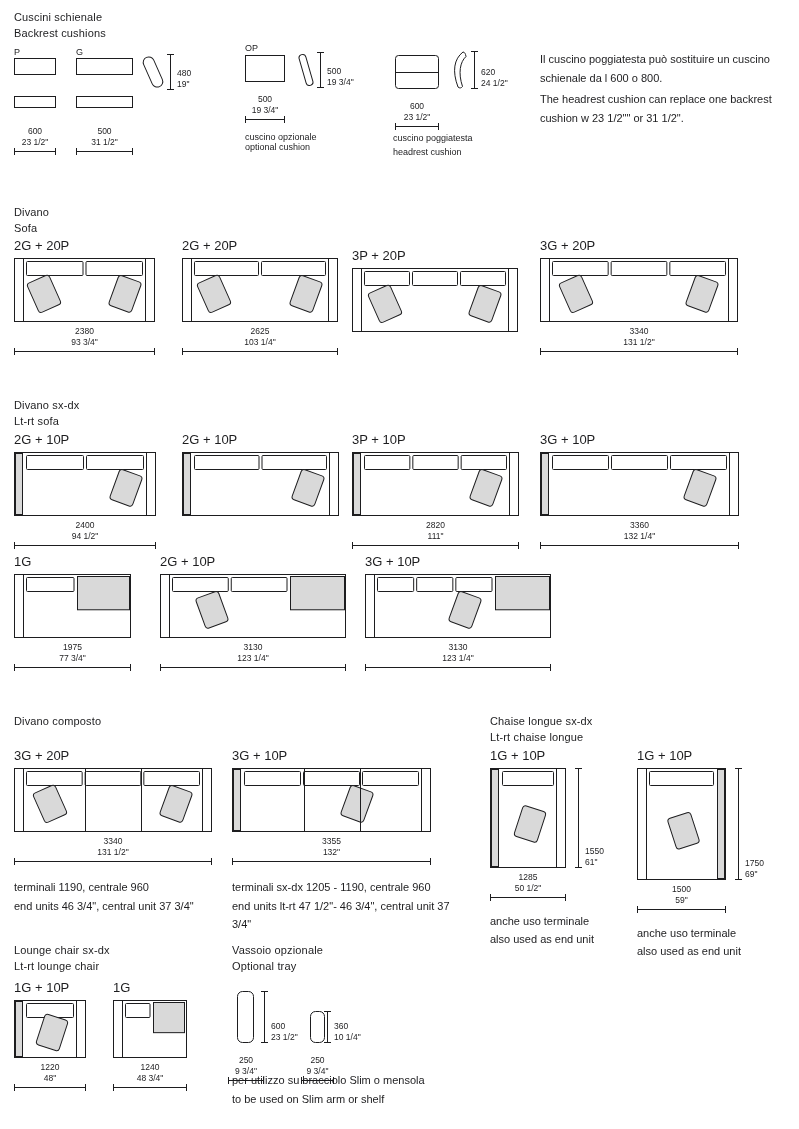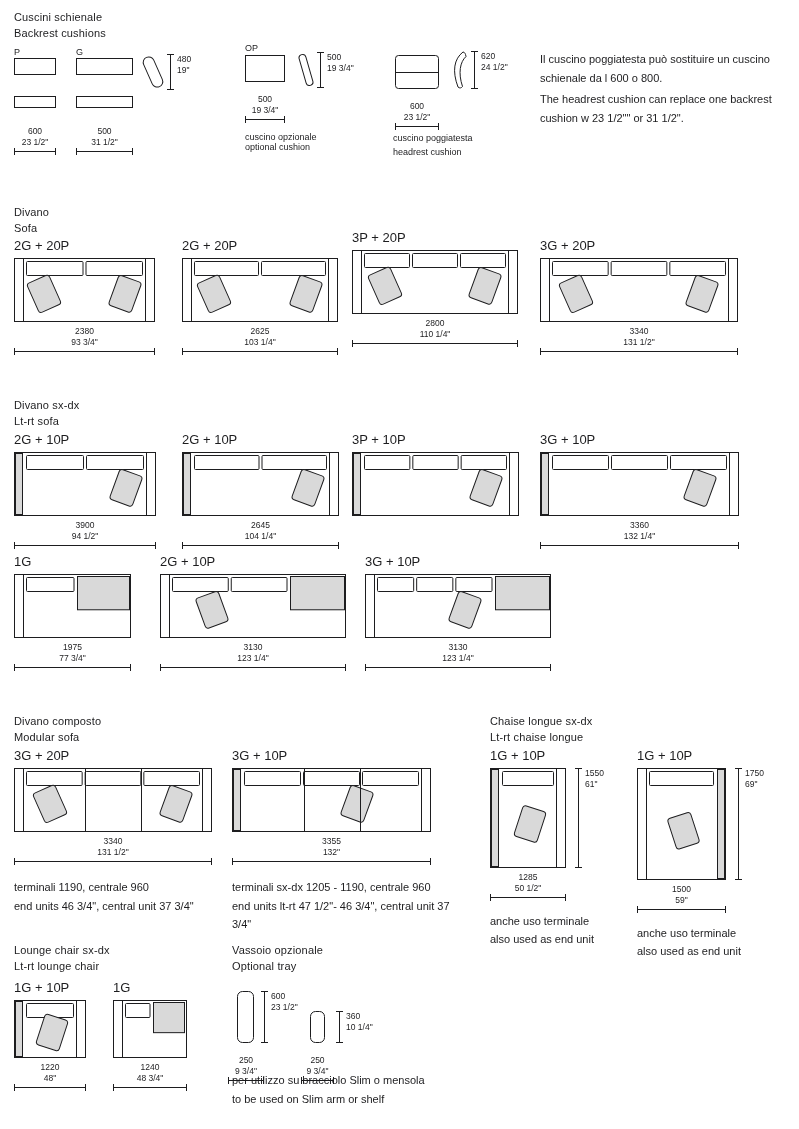--- a/index.html
+++ b/index.html
@@ -14,21 +14,21 @@
   .note{font-size:11px;line-height:1.7}
   .rectbox{border:1px solid #1d1d1f;background:#fff}
   .item{position:absolute}
   .dlabel{font-size:13px;margin-bottom:4px;line-height:1.2}
   .diagram{line-height:0;font-size:0}
   .dimh{font-size:8.5px;text-align:center;line-height:1.3;margin-top:4px}
   .dimh .dline{position:relative;height:1px;background:#1d1d1f;margin-top:3px}
   .dimh .dline::before,.dimh .dline::after{content:"";position:absolute;top:-3px;width:1px;height:7px;background:#1d1d1f}
   .dimh .dline::before{left:0}
   .dimh .dline::after{right:0}
-  .dimv{display:flex;align-items:flex-start;gap:6px}
+  .dimv{display:flex;align-items:flex-end;gap:6px}
   .vline{position:relative;width:1px;background:#1d1d1f;flex:0 0 1px}
   .vline::before,.vline::after{content:"";position:absolute;left:-3px;width:7px;height:1px;background:#1d1d1f}
   .vline::before{top:0}
   .vline::after{bottom:0}
   .vtext{font-size:8.5px;line-height:1.3}
   .flexrow{display:flex;align-items:flex-start;gap:12px}
 </style>
 </head>
 <body>
 
@@ -158,41 +158,36 @@
             <g transform="translate(124 35.84) rotate(20)">
               <rect x="-12" y="-16" width="24" height="32" fill="#d9d9d9" stroke="#1d1d1f" stroke-width="1" rx="3"></rect>
             </g>
           </svg></div>
       <div class="dimh">
         <div>2625</div>
         <div>103 1/4"</div>
         <div class="dline"></div>
       </div>
     </div>
-    <div class="item" style="left:338px;top:25px;width:166px">
+    <div class="item" style="left:338px;top:43px;width:166px">
       <div class="dlabel">3P + 20P</div>
       <div class="diagram"><svg width="166" height="64" viewBox="0 0 166 64">
             <rect x="0.5" y="0.5" width="165" height="63" fill="#fff" stroke="#1d1d1f" stroke-width="1" rx="0"></rect>
             <line x1="9.5" y1="0.5" x2="9.5" y2="63.5" stroke="#1d1d1f" stroke-width="1"></line>
             <line x1="156.5" y1="0.5" x2="156.5" y2="63.5" stroke="#1d1d1f" stroke-width="1"></line>
             <rect x="12.5" y="3.5" width="45" height="14" fill="#fff" stroke="#1d1d1f" stroke-width="1" rx="1"></rect>
             <rect x="60.5" y="3.5" width="45" height="14" fill="#fff" stroke="#1d1d1f" stroke-width="1" rx="1"></rect>
             <rect x="108.5" y="3.5" width="45" height="14" fill="#fff" stroke="#1d1d1f" stroke-width="1" rx="1"></rect>
             <g transform="translate(33 35.84) rotate(-24)">
               <rect x="-12" y="-16" width="24" height="32" fill="#d9d9d9" stroke="#1d1d1f" stroke-width="1" rx="3"></rect>
             </g>
             <g transform="translate(133 35.84) rotate(20)">
               <rect x="-12" y="-16" width="24" height="32" fill="#d9d9d9" stroke="#1d1d1f" stroke-width="1" rx="3"></rect>
             </g>
           </svg></div>
-      <div class="dimh">
-        <div>2800</div>
-        <div>110 1/4"</div>
-        <div class="dline"></div>
-      </div>
     </div>
     <div class="item" style="left:526px;top:33px;width:198px">
       <div class="dlabel">3G + 20P</div>
       <div class="diagram"><svg width="198" height="64" viewBox="0 0 198 64">
             <rect x="0.5" y="0.5" width="197" height="63" fill="#fff" stroke="#1d1d1f" stroke-width="1" rx="0"></rect>
             <line x1="9.5" y1="0.5" x2="9.5" y2="63.5" stroke="#1d1d1f" stroke-width="1"></line>
             <line x1="188.5" y1="0.5" x2="188.5" y2="63.5" stroke="#1d1d1f" stroke-width="1"></line>
             <rect x="12.5" y="3.5" width="55.666666666666664" height="14" fill="#fff" stroke="#1d1d1f" stroke-width="1" rx="1"></rect>
             <rect x="71.16666666666666" y="3.5" width="55.666666666666664" height="14" fill="#fff" stroke="#1d1d1f" stroke-width="1" rx="1"></rect>
             <rect x="129.83333333333331" y="3.5" width="55.666666666666664" height="14" fill="#fff" stroke="#1d1d1f" stroke-width="1" rx="1"></rect>
@@ -221,56 +216,56 @@
             <rect x="0.5" y="0.5" width="141" height="63" fill="#fff" stroke="#1d1d1f" stroke-width="1" rx="0"></rect>
             <rect x="1.5" y="1.5" width="7" height="61" fill="#d9d9d9" stroke="#1d1d1f" stroke-width="1" rx="0"></rect>
             <line x1="132.5" y1="0.5" x2="132.5" y2="63.5" stroke="#1d1d1f" stroke-width="1"></line>
             <rect x="12.5" y="3.5" width="57" height="14" fill="#fff" stroke="#1d1d1f" stroke-width="1" rx="1"></rect>
             <rect x="72.5" y="3.5" width="57" height="14" fill="#fff" stroke="#1d1d1f" stroke-width="1" rx="1"></rect>
             <g transform="translate(112 35.84) rotate(20)">
               <rect x="-12" y="-16" width="24" height="32" fill="#d9d9d9" stroke="#1d1d1f" stroke-width="1" rx="3"></rect>
             </g>
           </svg></div>
       <div class="dimh">
-        <div>3900</div>
+        <div>2400</div>
         <div>94 1/2"</div>
         <div class="dline"></div>
       </div>
     </div>
     <div class="item" style="left:168px;top:34px;width:157px">
       <div class="dlabel">2G + 10P</div>
       <div class="diagram"><svg width="157" height="64" viewBox="0 0 157 64">
             <rect x="0.5" y="0.5" width="156" height="63" fill="#fff" stroke="#1d1d1f" stroke-width="1" rx="0"></rect>
             <rect x="1.5" y="1.5" width="7" height="61" fill="#d9d9d9" stroke="#1d1d1f" stroke-width="1" rx="0"></rect>
             <line x1="147.5" y1="0.5" x2="147.5" y2="63.5" stroke="#1d1d1f" stroke-width="1"></line>
             <rect x="12.5" y="3.5" width="64.5" height="14" fill="#fff" stroke="#1d1d1f" stroke-width="1" rx="1"></rect>
             <rect x="80" y="3.5" width="64.5" height="14" fill="#fff" stroke="#1d1d1f" stroke-width="1" rx="1"></rect>
             <g transform="translate(126 35.84) rotate(20)">
               <rect x="-12" y="-16" width="24" height="32" fill="#d9d9d9" stroke="#1d1d1f" stroke-width="1" rx="3"></rect>
             </g>
           </svg></div>
-      <div class="dimh">
-        <div>2645</div>
-        <div>104 1/4"</div>
-        <div class="dline"></div>
-      </div>
     </div>
     <div class="item" style="left:338px;top:34px;width:167px">
       <div class="dlabel">3P + 10P</div>
       <div class="diagram"><svg width="167" height="64" viewBox="0 0 167 64">
             <rect x="0.5" y="0.5" width="166" height="63" fill="#fff" stroke="#1d1d1f" stroke-width="1" rx="0"></rect>
             <rect x="1.5" y="1.5" width="7" height="61" fill="#d9d9d9" stroke="#1d1d1f" stroke-width="1" rx="0"></rect>
             <line x1="157.5" y1="0.5" x2="157.5" y2="63.5" stroke="#1d1d1f" stroke-width="1"></line>
             <rect x="12.5" y="3.5" width="45.333333333333336" height="14" fill="#fff" stroke="#1d1d1f" stroke-width="1" rx="1"></rect>
             <rect x="60.833333333333336" y="3.5" width="45.333333333333336" height="14" fill="#fff" stroke="#1d1d1f" stroke-width="1" rx="1"></rect>
             <rect x="109.16666666666667" y="3.5" width="45.333333333333336" height="14" fill="#fff" stroke="#1d1d1f" stroke-width="1" rx="1"></rect>
             <g transform="translate(134 35.84) rotate(20)">
               <rect x="-12" y="-16" width="24" height="32" fill="#d9d9d9" stroke="#1d1d1f" stroke-width="1" rx="3"></rect>
             </g>
           </svg></div>
+      <div class="dimh">
+        <div>2820</div>
+        <div>111"</div>
+        <div class="dline"></div>
+      </div>
     </div>
     <div class="item" style="left:526px;top:34px;width:199px">
       <div class="dlabel">3G + 10P</div>
       <div class="diagram"><svg width="199" height="64" viewBox="0 0 199 64">
             <rect x="0.5" y="0.5" width="198" height="63" fill="#fff" stroke="#1d1d1f" stroke-width="1" rx="0"></rect>
             <rect x="1.5" y="1.5" width="7" height="61" fill="#d9d9d9" stroke="#1d1d1f" stroke-width="1" rx="0"></rect>
             <line x1="189.5" y1="0.5" x2="189.5" y2="63.5" stroke="#1d1d1f" stroke-width="1"></line>
             <rect x="12.5" y="3.5" width="56" height="14" fill="#fff" stroke="#1d1d1f" stroke-width="1" rx="1"></rect>
             <rect x="71.5" y="3.5" width="56" height="14" fill="#fff" stroke="#1d1d1f" stroke-width="1" rx="1"></rect>
             <rect x="130.5" y="3.5" width="56" height="14" fill="#fff" stroke="#1d1d1f" stroke-width="1" rx="1"></rect>
@@ -333,21 +328,20 @@
       <div class="dimh">
         <div>3130</div>
         <div>123 1/4"</div>
         <div class="dline"></div>
       </div>
     </div>
   </section>
 
   <section class="sec" style="left:14px;top:714px;width:460px;height:210px">
     <div class="h1">Divano composto</div>
-    <div class="h1">Modular sofa</div>
 
     <div class="item" style="left:0;top:34px;width:198px">
       <div class="dlabel">3G + 20P</div>
       <div class="diagram"><svg width="198" height="64" viewBox="0 0 198 64">
             <rect x="0.5" y="0.5" width="197" height="63" fill="#fff" stroke="#1d1d1f" stroke-width="1" rx="0"></rect>
             <line x1="9.5" y1="0.5" x2="9.5" y2="63.5" stroke="#1d1d1f" stroke-width="1"></line>
             <line x1="188.5" y1="0.5" x2="188.5" y2="63.5" stroke="#1d1d1f" stroke-width="1"></line>
             <rect x="12.5" y="3.5" width="55.666666666666664" height="14" fill="#fff" stroke="#1d1d1f" stroke-width="1" rx="1"></rect>
             <rect x="71.16666666666666" y="3.5" width="55.666666666666664" height="14" fill="#fff" stroke="#1d1d1f" stroke-width="1" rx="1"></rect>
             <rect x="129.83333333333331" y="3.5" width="55.666666666666664" height="14" fill="#fff" stroke="#1d1d1f" stroke-width="1" rx="1"></rect>
@@ -517,21 +511,21 @@
           <div>23 1/2"</div>
         </div>
       </div>
     </div>
     <div class="abs dimh" style="left:-4px;top:108px;width:36px">
       <div>250</div>
       <div>9 3/4"</div>
       <div class="dline"></div>
     </div>
 
-    <div class="abs flexrow" style="left:78px;top:68px;gap:14px">
+    <div class="abs flexrow" style="left:78px;top:68px;gap:2px">
       <div class="diagram"><svg width="15" height="32" viewBox="0 0 15 32">
             <rect x="0.5" y="0.5" width="14" height="31" fill="#fff" stroke="#1d1d1f" stroke-width="1" rx="5"></rect>
           </svg></div>
       <div class="dimv">
         <div class="vline" style="height:32px"></div>
         <div class="vtext">
           <div>360</div>
           <div>10 1/4"</div>
         </div>
       </div>

